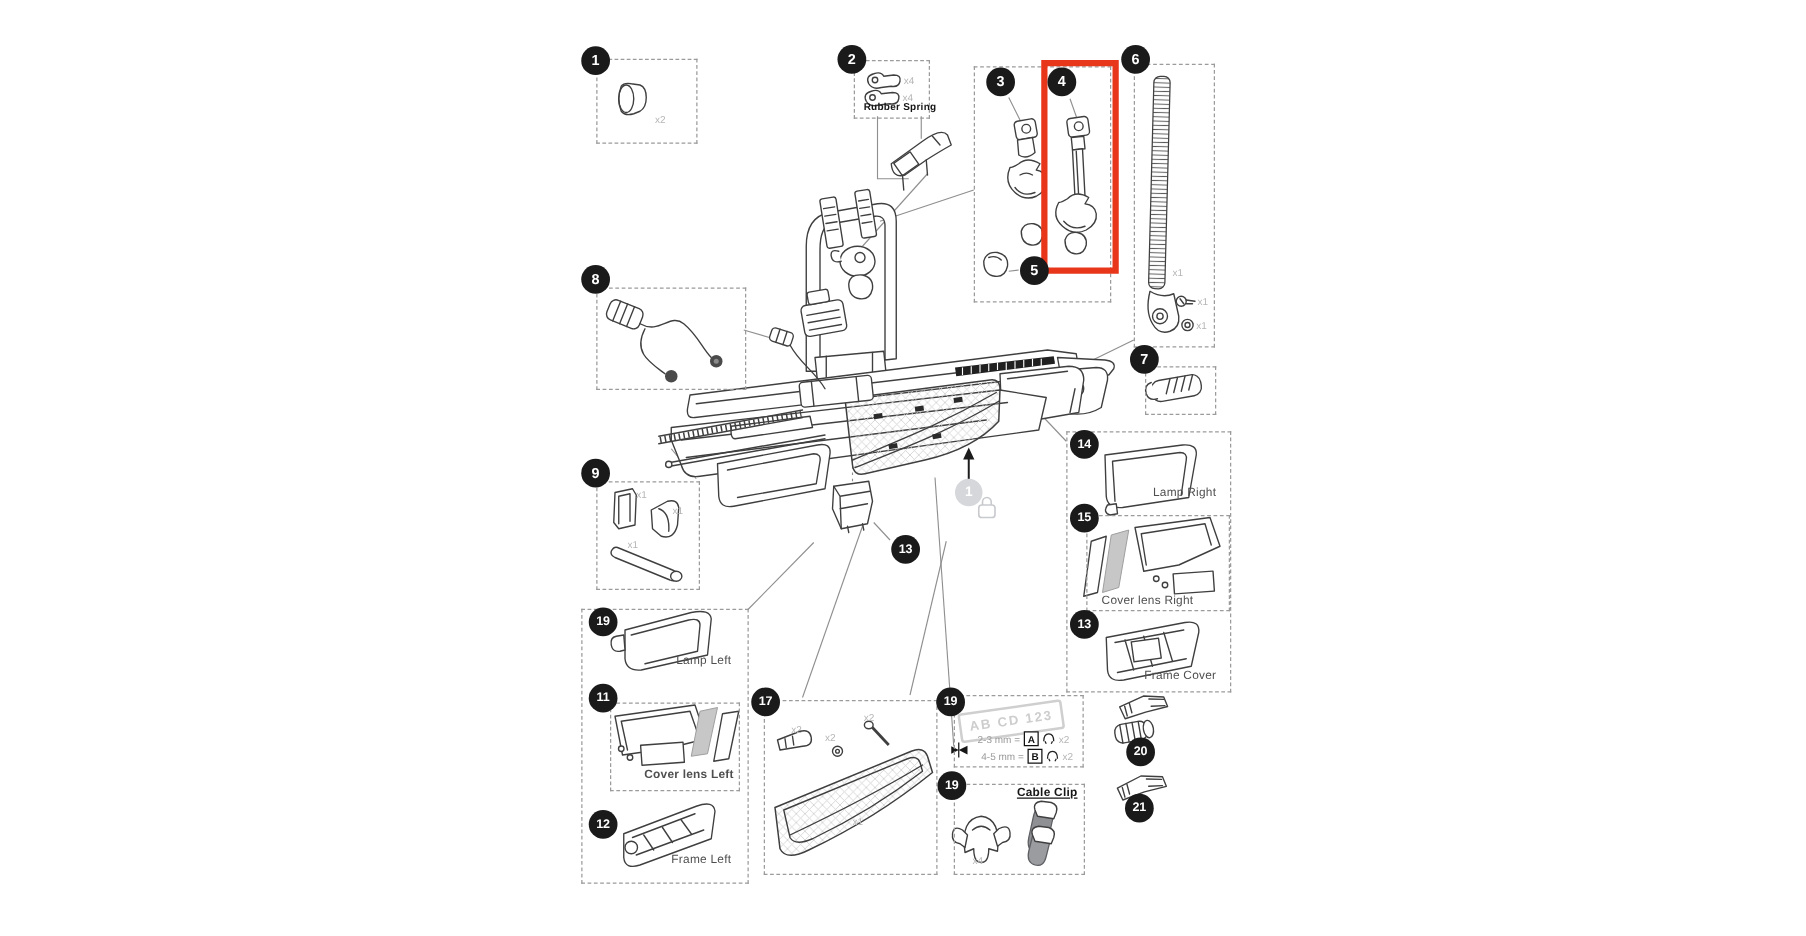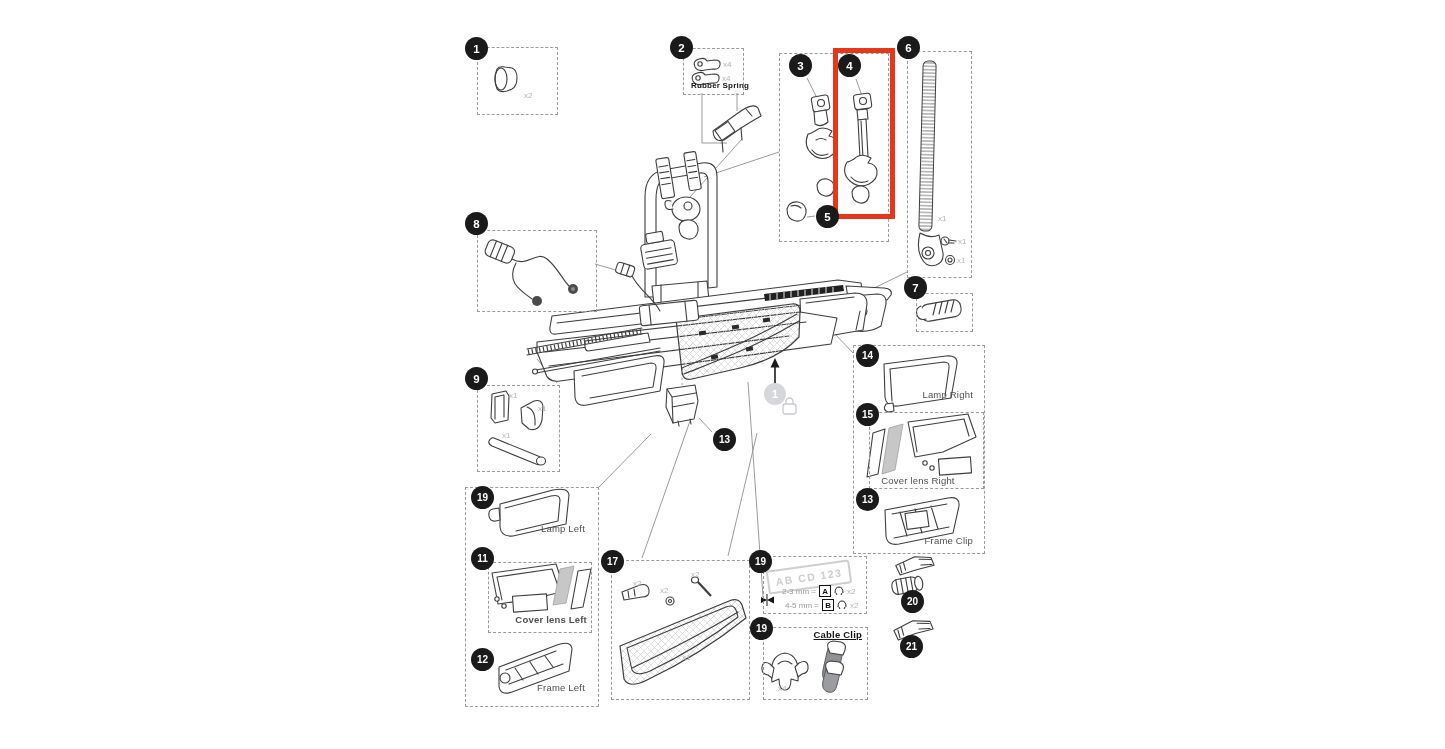--- a/index.html
+++ b/index.html
@@ -359,21 +359,21 @@
   <div class="badge sm" style="left:750px;top:617px;">19</div>
   <div class="badge sm" style="left:901px;top:590px;">20</div>
   <div class="badge sm" style="left:900px;top:635px;">21</div>
 
   <div class="plabel dark ta-c" style="left:683px;top:81px;width:74px;font-size:8px;">Rubber Spring</div>
   <div class="plabel ta-r" style="left:499px;top:523px;width:86px;">Lamp Left</div>
   <div class="plabel ta-r" style="left:479px;top:614px;width:108px;font-weight:bold;">Cover lens Left</div>
   <div class="plabel ta-r" style="left:498px;top:682px;width:87px;">Frame Left</div>
   <div class="plabel ta-r" style="left:886px;top:389px;width:87px;">Lamp Right</div>
   <div class="plabel ta-r" style="left:864px;top:475px;width:108px;text-align:center;">Cover lens Right</div>
-  <div class="plabel ta-r" style="left:886px;top:535px;width:87px;">Frame Clip</div>
+  <div class="plabel ta-r" style="left:886px;top:535px;width:87px;">Frame Cover</div>
   <div class="plabel dark ta-r" style="left:778px;top:629px;width:84px;text-decoration:underline;">Cable Clip</div>
 
   <div class="plate18">AB CD 123</div>
 
   <div class="lrow" style="left:782px;top:585px;">
     <span class="rng">2-3 mm =</span>
     <span class="lbox">A</span>
     <svg width="10" height="10">
         <path d="M1,7 Q1,1 5,1 Q9,1 9,7 M2,7 l1,2 M8,7 l-1,2" stroke="#222" fill="none"></path>
       </svg>

